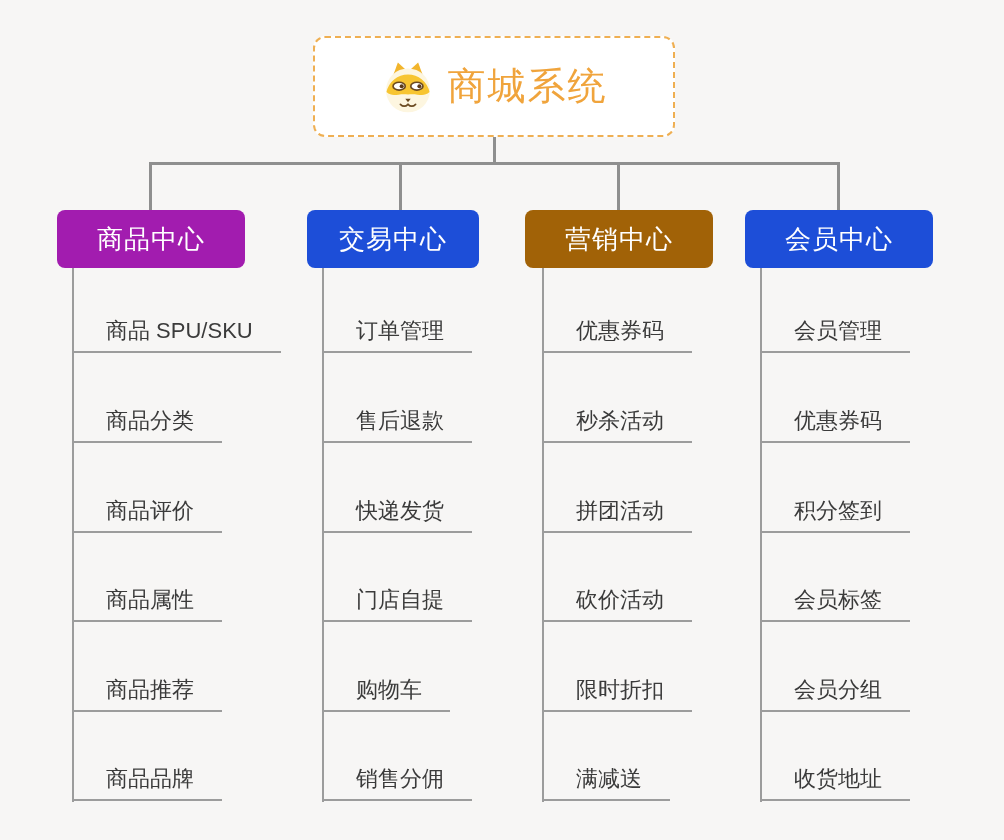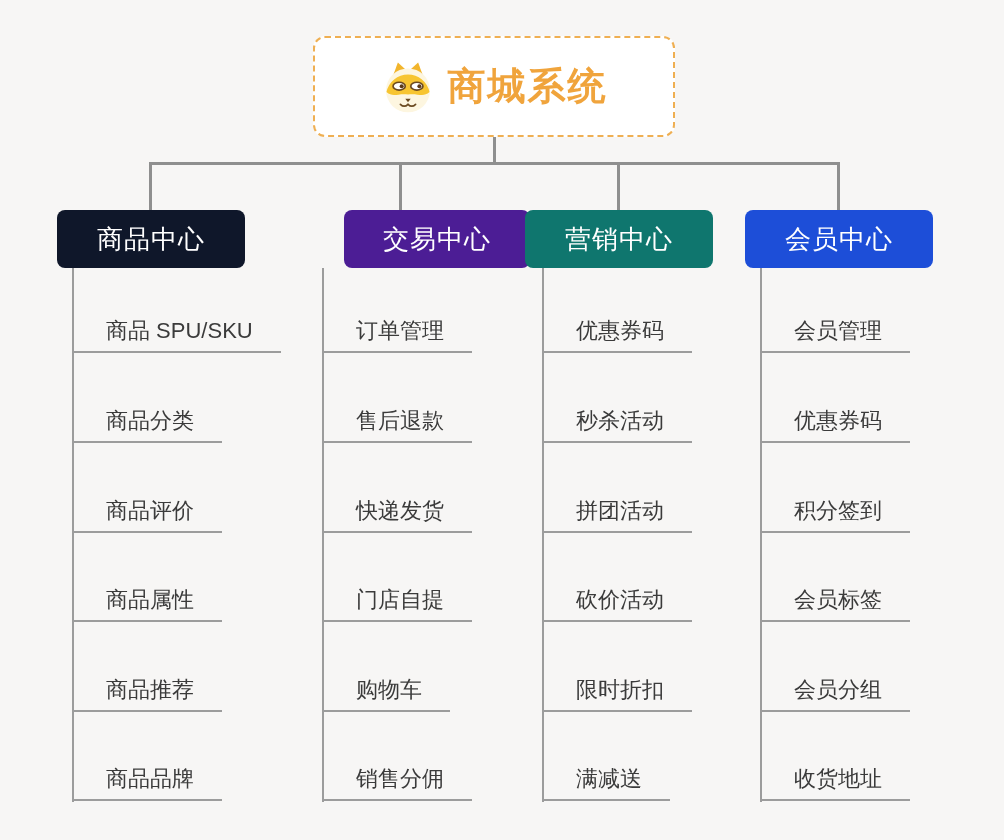--- a/index.html
+++ b/index.html
@@ -16,21 +16,21 @@
   .stage{position:absolute;left:0;top:0;width:1004px;height:840px;}
 
   
   .root-node{
     position:absolute;left:313px;top:36px;width:362px;height:101px;
     background:#ffffff;border:2px dashed var(--root-border);border-radius:12px;
     display:flex;align-items:center;justify-content:center;gap:13px;
   }
   .root-title{
     color:var(--root-accent);font-size:38px;letter-spacing:2px;
-    font-weight:700;white-space:nowrap;
+    font-weight:400;white-space:nowrap;
   }
   .root-icon{width:54px;height:54px;flex:0 0 auto;}
 
   
   .conn{position:absolute;background:var(--connector);}
   .conn.v{width:3px;}
   .conn.h{height:3px;}
 
   
   .branch-box{
@@ -75,27 +75,27 @@
       <ellipse cx="21.5" cy="31" rx="7.2" ry="4.6" fill="#ffffff" stroke="#6b4a21" stroke-width="2"></ellipse>
       <ellipse cx="42.5" cy="31" rx="7.2" ry="4.6" fill="#ffffff" stroke="#6b4a21" stroke-width="2"></ellipse>
       <circle cx="24.5" cy="31" r="2.4" fill="#5c3a17"></circle>
       <circle cx="45.5" cy="31" r="2.4" fill="#5c3a17"></circle>
       <path d="M28.8,46 h6.4 l-3.2,4.2 Z" fill="#6b4a21"></path>
       <path d="M23,52.5 Q27.5,57 32,52.5 Q36.5,57 41,52.5" fill="none" stroke="#6b4a21" stroke-width="2" stroke-linecap="round"></path>
     </svg>
     <span class="root-title">商城系统</span>
   </div>
 
-  <div class="branch-box" style="left: 57px; width: 188px; background: #0f172a;">
+  <div class="branch-box" style="left: 57px; width: 188px; background: #a21caf;">
       <span>商品中心</span>
     </div>
-  <div class="branch-box" style="left: 307px; width: 186px; background: #4c1d95; margin-left: 37px;">
+  <div class="branch-box" style="left: 307px; width: 172px; background: #1d4ed8;">
       <span>交易中心</span>
     </div>
-  <div class="branch-box" style="left: 525px; width: 188px; background: #0f766e;">
+  <div class="branch-box" style="left: 525px; width: 188px; background: #a16207;">
       <span>营销中心</span>
     </div>
   <div class="branch-box" style="left: 745px; width: 188px; background: #1d4ed8;">
       <span>会员中心</span>
     </div>
 
   <div class="col-line" style="left:72px;"></div>
   <div class="col-line" style="left:322px;"></div>
   <div class="col-line" style="left:542px;"></div>
   <div class="col-line" style="left:760px;"></div>

